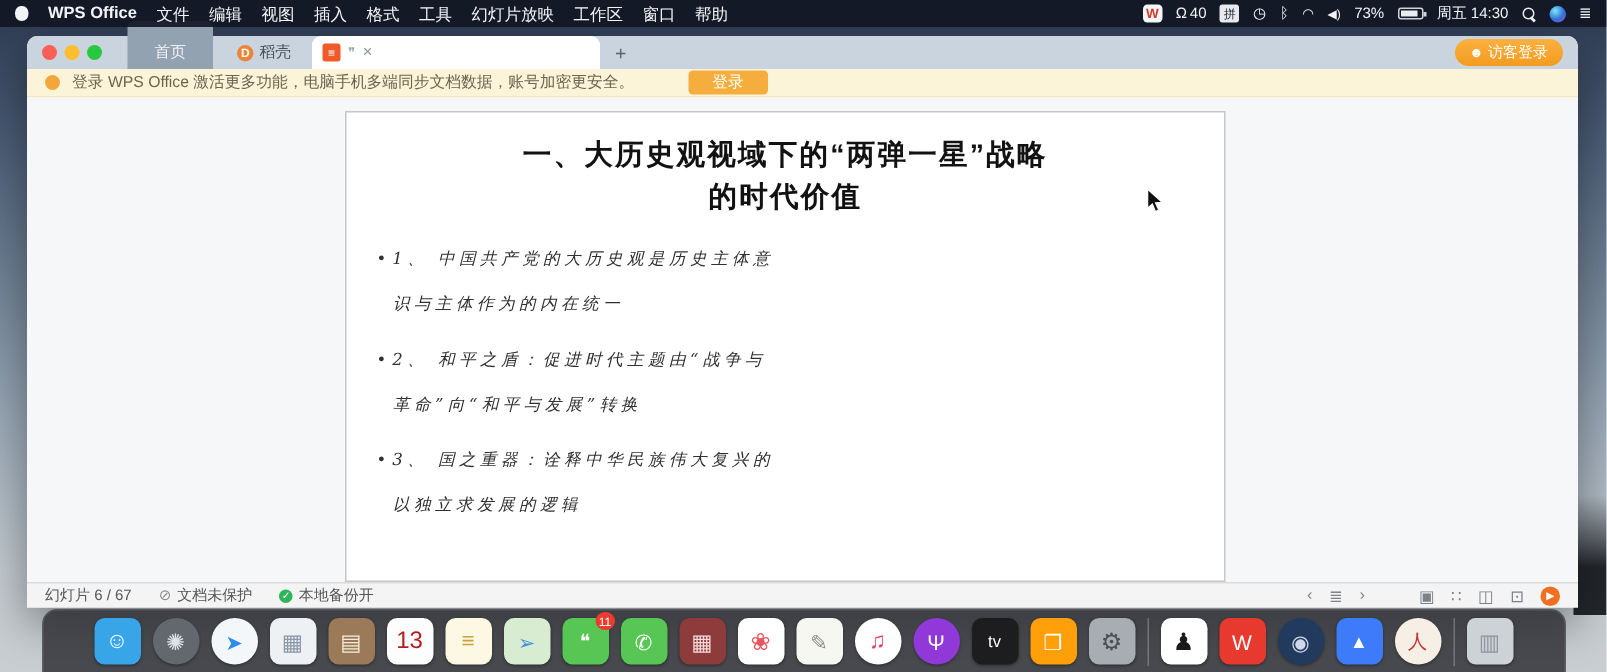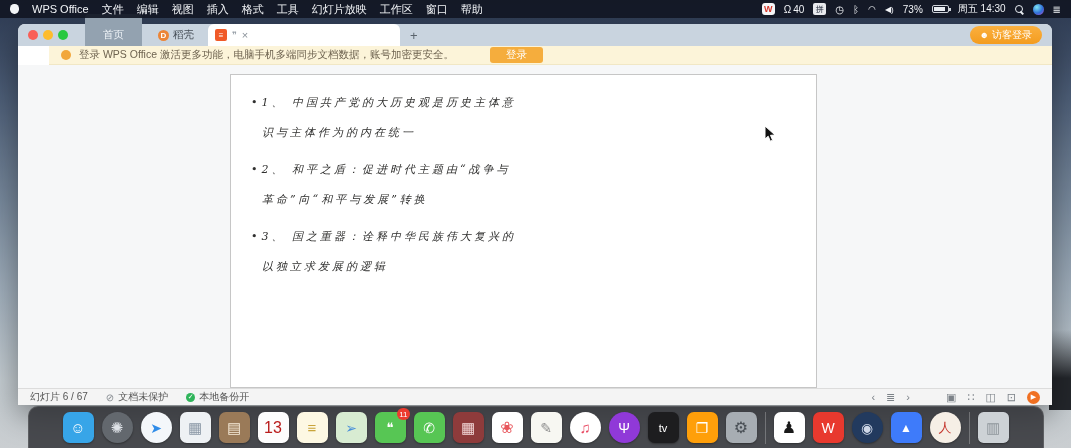--- a/index.html
+++ b/index.html
@@ -12,21 +12,21 @@
   }
   .silhouette { position:absolute; right:0; top:330px; width:22px; height:80px; background:linear-gradient(180deg,rgba(40,44,52,0),#23262b 60%); }
 
   
   .menubar {
     position:absolute; top:0; left:0; right:0; height:18px;
     background:rgba(18,23,36,.93); color:#f2f4f7; font-size:11px;
     display:flex; align-items:center; padding:0 10px; gap:13px; z-index:50;
   }
   .apple { width:9px; height:10px; background:#f2f4f7; border-radius:45% 45% 48% 48%; display:inline-block; }
-  .mb-app { font-weight:normal; }
+  .mb-app { font-weight:bold; }
   .mb-item { white-space:nowrap; }
   .mb-right { margin-left:auto; display:flex; align-items:center; gap:9px; font-size:10px; }
   .mb-ico { display:inline-flex; align-items:center; gap:2px; }
   .wps-badge { background:#f5f6f8; color:#d6382c; font-weight:bold; font-size:9px; width:13px; height:12px; border-radius:3px; display:inline-flex; align-items:center; justify-content:center; }
   .ime-badge { background:#e8eaee; color:#22293a; font-size:8px; width:13px; height:12px; border-radius:2px; display:inline-flex; align-items:center; justify-content:center; }
   .battery { position:relative; width:17px; height:8px; border:1px solid #cfd3da; border-radius:2px; }
   .battery::after { content:""; position:absolute; right:-3px; top:2px; width:2px; height:3px; background:#cfd3da; }
   .battery .fill { position:absolute; left:1px; top:1px; bottom:1px; width:73%; background:#e9edf2; }
   .search-glyph { position:relative; width:9px; height:9px; display:inline-block; }
   .search-glyph::before { content:""; position:absolute; left:0; top:0; width:6px; height:6px; border:1.4px solid #e9edf2; border-radius:50%; }
@@ -59,21 +59,21 @@
   .tab-title { white-space:nowrap; overflow:hidden; flex:1; font-size:10px; }
   .tab-comment { color:#9aa2aa; font-size:9px; }
   .tab-close { color:#8a929a; font-size:11px; }
   .new-tab { margin-left:10px; color:#5b646d; font-size:13px; }
   .login-pill {
     margin-left:auto; background:linear-gradient(180deg,#fbb03f,#f39c1f); color:#fff;
     border-radius:10px; padding:2px 10px; font-size:10px; display:flex; align-items:center; gap:3px;
   }
 
   
-  .notice { height:19px; background:#fcf4d9; border-bottom:1px solid #f1e7c5; display:flex; align-items:center; padding-left:12px; font-size:10.5px; color:#6e6350; gap:8px;margin-left:31px; }
+  .notice { height:19px; background:#fcf4d9; border-bottom:1px solid #f1e7c5; display:flex; align-items:center; padding-left:12px; font-size:10.5px; color:#6e6350; gap:8px; }
   .notice-dot { width:10px; height:10px; border-radius:50%; background:#f2a73b; flex:none; }
   .notice-btn { margin-left:28px; background:#f5ad3d; color:#fff; border-radius:3px; padding:1px 16px; font-size:10.5px; }
 
   
   .canvas { flex:1; position:relative; background:#f6f7f8; overflow:hidden; }
   .slide { position:absolute; left:212px; top:9px; width:587px; bottom:0; background:#fff; border:1px solid #c6c6c6; overflow:hidden; }
   .slide-title { margin:15px 30px 0; text-align:center; font-weight:bold; font-size:19px; line-height:1.45; letter-spacing:1.5px; color:#121212; }
   .bullets { margin:13px 26px 0 20px; font-family:"DejaVu Serif", serif; font-style:italic; font-size:11px; color:#30302f; letter-spacing:3px; }
   .bullet { margin-bottom:7px; }
   .bullet .line { display:block; line-height:30px; white-space:nowrap; }
@@ -170,20 +170,24 @@
     </div>
 
     <div class="notice">
       <span class="notice-dot"></span>
       <span>登录 WPS Office 激活更多功能，电脑手机多端同步文档数据，账号加密更安全。</span>
       <span class="notice-btn">登录</span>
     </div>
 
     <div class="canvas">
       <div class="slide">
+        <div class="slide-title">
+          <span style="display:block;">一、大历史观视域下的“两弹一星”战略</span>
+          <span style="display:block;">的时代价值</span>
+        </div>
         <div class="bullets">
 
             <div class="bullet">
               <span class="line"><span class="b-marker">•</span><span>1、 中国共产党的大历史观是历史主体意</span></span>
               <span class="line line2">识与主体作为的内在统一</span>
             </div>
 
             <div class="bullet">
               <span class="line"><span class="b-marker">•</span><span>2、 和平之盾：促进时代主题由“战争与</span></span>
               <span class="line line2">革命”向“和平与发展”转换</span>

